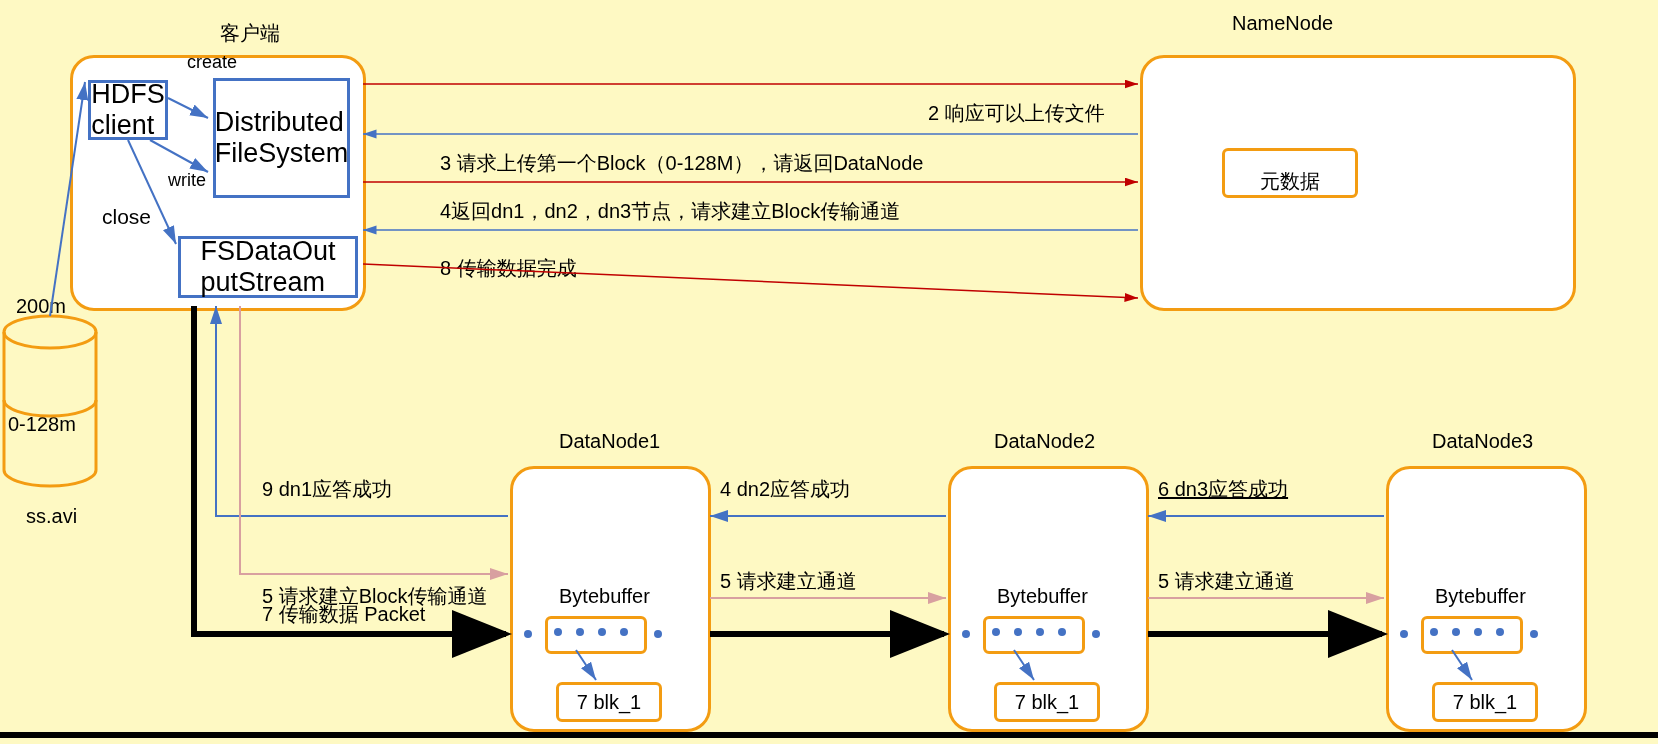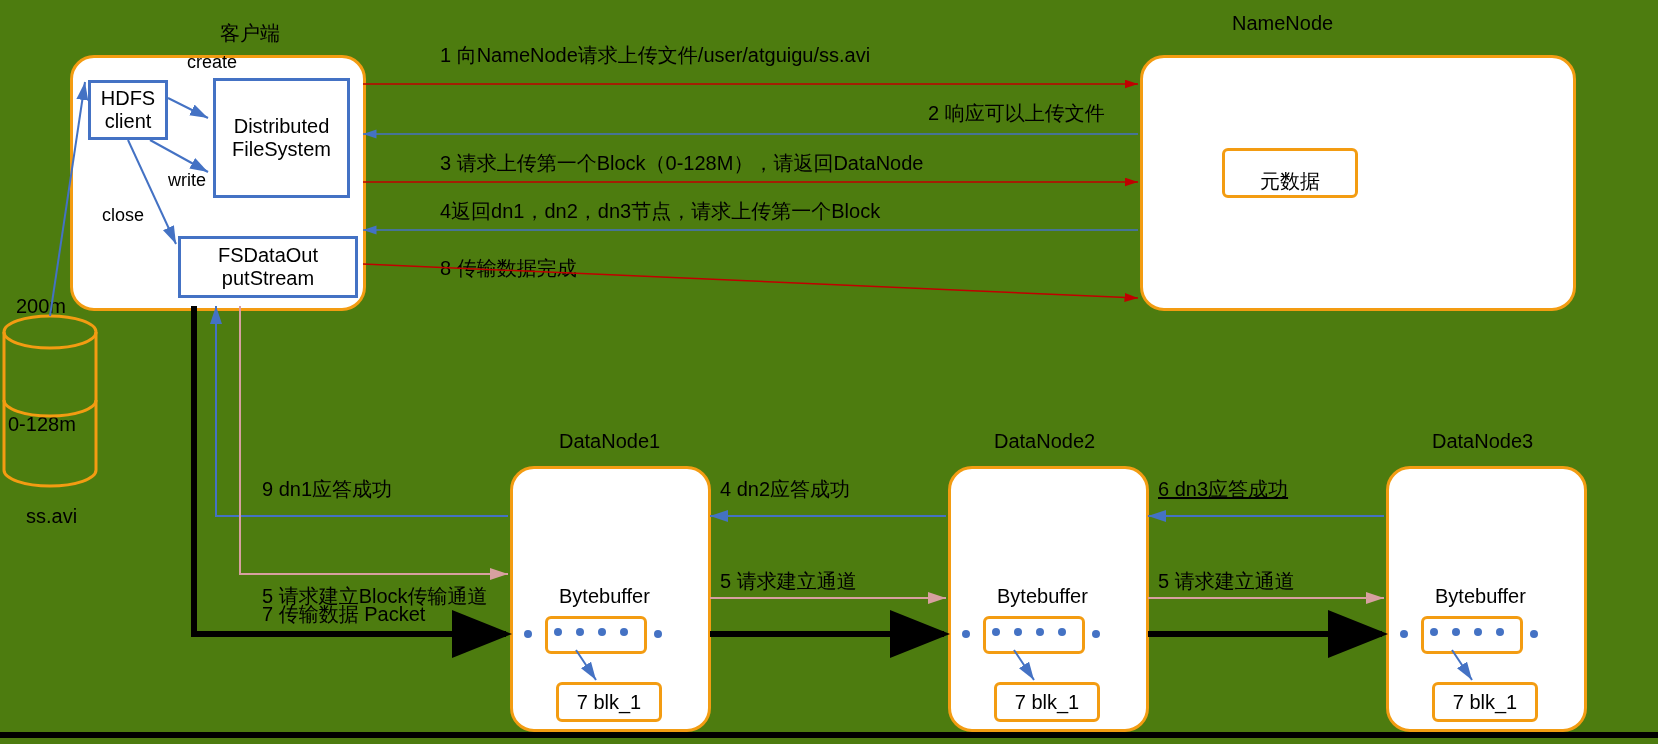--- a/index.html
+++ b/index.html
@@ -1,18 +1,18 @@
 <!DOCTYPE html>
 <html><head>
 <meta charset="utf-8">
 <style>
   html,body{margin:0;padding:0;font-family:"Microsoft YaHei",Arial,sans-serif;font-size:20px;color:#000;}
-  #stage{position:relative;width:1658px;height:744px;background:#4d7c0f;}
+  #stage{position:relative;width:1658px;height:744px;background:#fef9c3;}
   .box-orange{position:absolute;border:3px solid #f39c12;border-radius:24px;background:#fff;}
-  .box-blue{position:absolute;border:3px solid #4472c4;background:#fff;display:flex;align-items:center;justify-content:center;text-align:center;padding:6px;font-size:20px;box-sizing:border-box;}
+  .box-blue{position:absolute;border:3px solid #4472c4;background:#fff;display:flex;align-items:center;justify-content:center;padding:6px;font-size:27px;box-sizing:border-box;}
   .label{position:absolute;font-size:20px;white-space:nowrap;}
   .inner-orange{position:absolute;border:3px solid #f39c12;border-radius:6px;background:#fff;display:flex;align-items:center;justify-content:center;font-size:20px;}
   svg{position:absolute;left:0;top:0;pointer-events:none;}
   .dot{fill:#4472c4;}
   .bottom-line{position:absolute;left:0;bottom:6px;width:1658px;height:6px;background:#000;}
 </style>
 </head>
 <body>
 
 <div id="stage">
@@ -27,35 +27,34 @@
     </div>
   <div class="box-blue" style="left:213px;top:78px;width:137px;height:120px;">
       <span>Distributed FileSystem</span>
     </div>
   <div class="box-blue" style="left:178px;top:236px;width:180px;height:62px;">
       <span style="white-space:pre-line;">FSDataOut
 putStream</span>
     </div>
   <div class="label" style="left:187px;top:52px;font-size:18px;">create</div>
   <div class="label" style="left:168px;top:170px;font-size:18px;">write</div>
-  <div class="label" style="left:102px;top:205px;font-size:18px;">close</div>
+  <div class="label" style="left:102px;top:205px;font-size:21px;">close</div>
 
   <div class="box-orange" style="left:1140px;top:55px;width:430px;height:250px;"></div>
   <div class="inner-orange" style="left:1222px;top:148px;width:130px;height:44px;align-items:flex-end;">
       <span>元数据</span>
     </div>
 
   <div class="label" style="left:16px;top:295px;">200m</div>
   <div class="label" style="left:8px;top:413px;">0-128m</div>
   <div class="label" style="left:26px;top:505px;">ss.avi</div>
 
-  <div class="label" style="left:440px;top:42px;">1 向NameNode请求上传文件/user/atguigu/ss.avi</div>
   <div class="label" style="left:928px;top:100px;">2 响应可以上传文件</div>
   <div class="label" style="left:440px;top:150px;">3 请求上传第一个Block（0-128M），请返回DataNode</div>
-  <div class="label" style="left:440px;top:198px;">4返回dn1，dn2，dn3节点，请求上传第一个Block</div>
+  <div class="label" style="left:440px;top:198px;">4返回dn1，dn2，dn3节点，请求建立Block传输通道</div>
   <div class="label" style="left:440px;top:255px;">8 传输数据完成</div>
 
   <div class="label" style="left:559px;top:430px;">DataNode1</div>
   <div class="label" style="left:994px;top:430px;">DataNode2</div>
   <div class="label" style="left:1432px;top:430px;">DataNode3</div>
 
   <div class="box-orange" style="left:510px;top:466px;width:195px;height:260px;"></div>
   <div class="box-orange" style="left:948px;top:466px;width:195px;height:260px;"></div>
   <div class="box-orange" style="left:1386px;top:466px;width:195px;height:260px;"></div>
 

